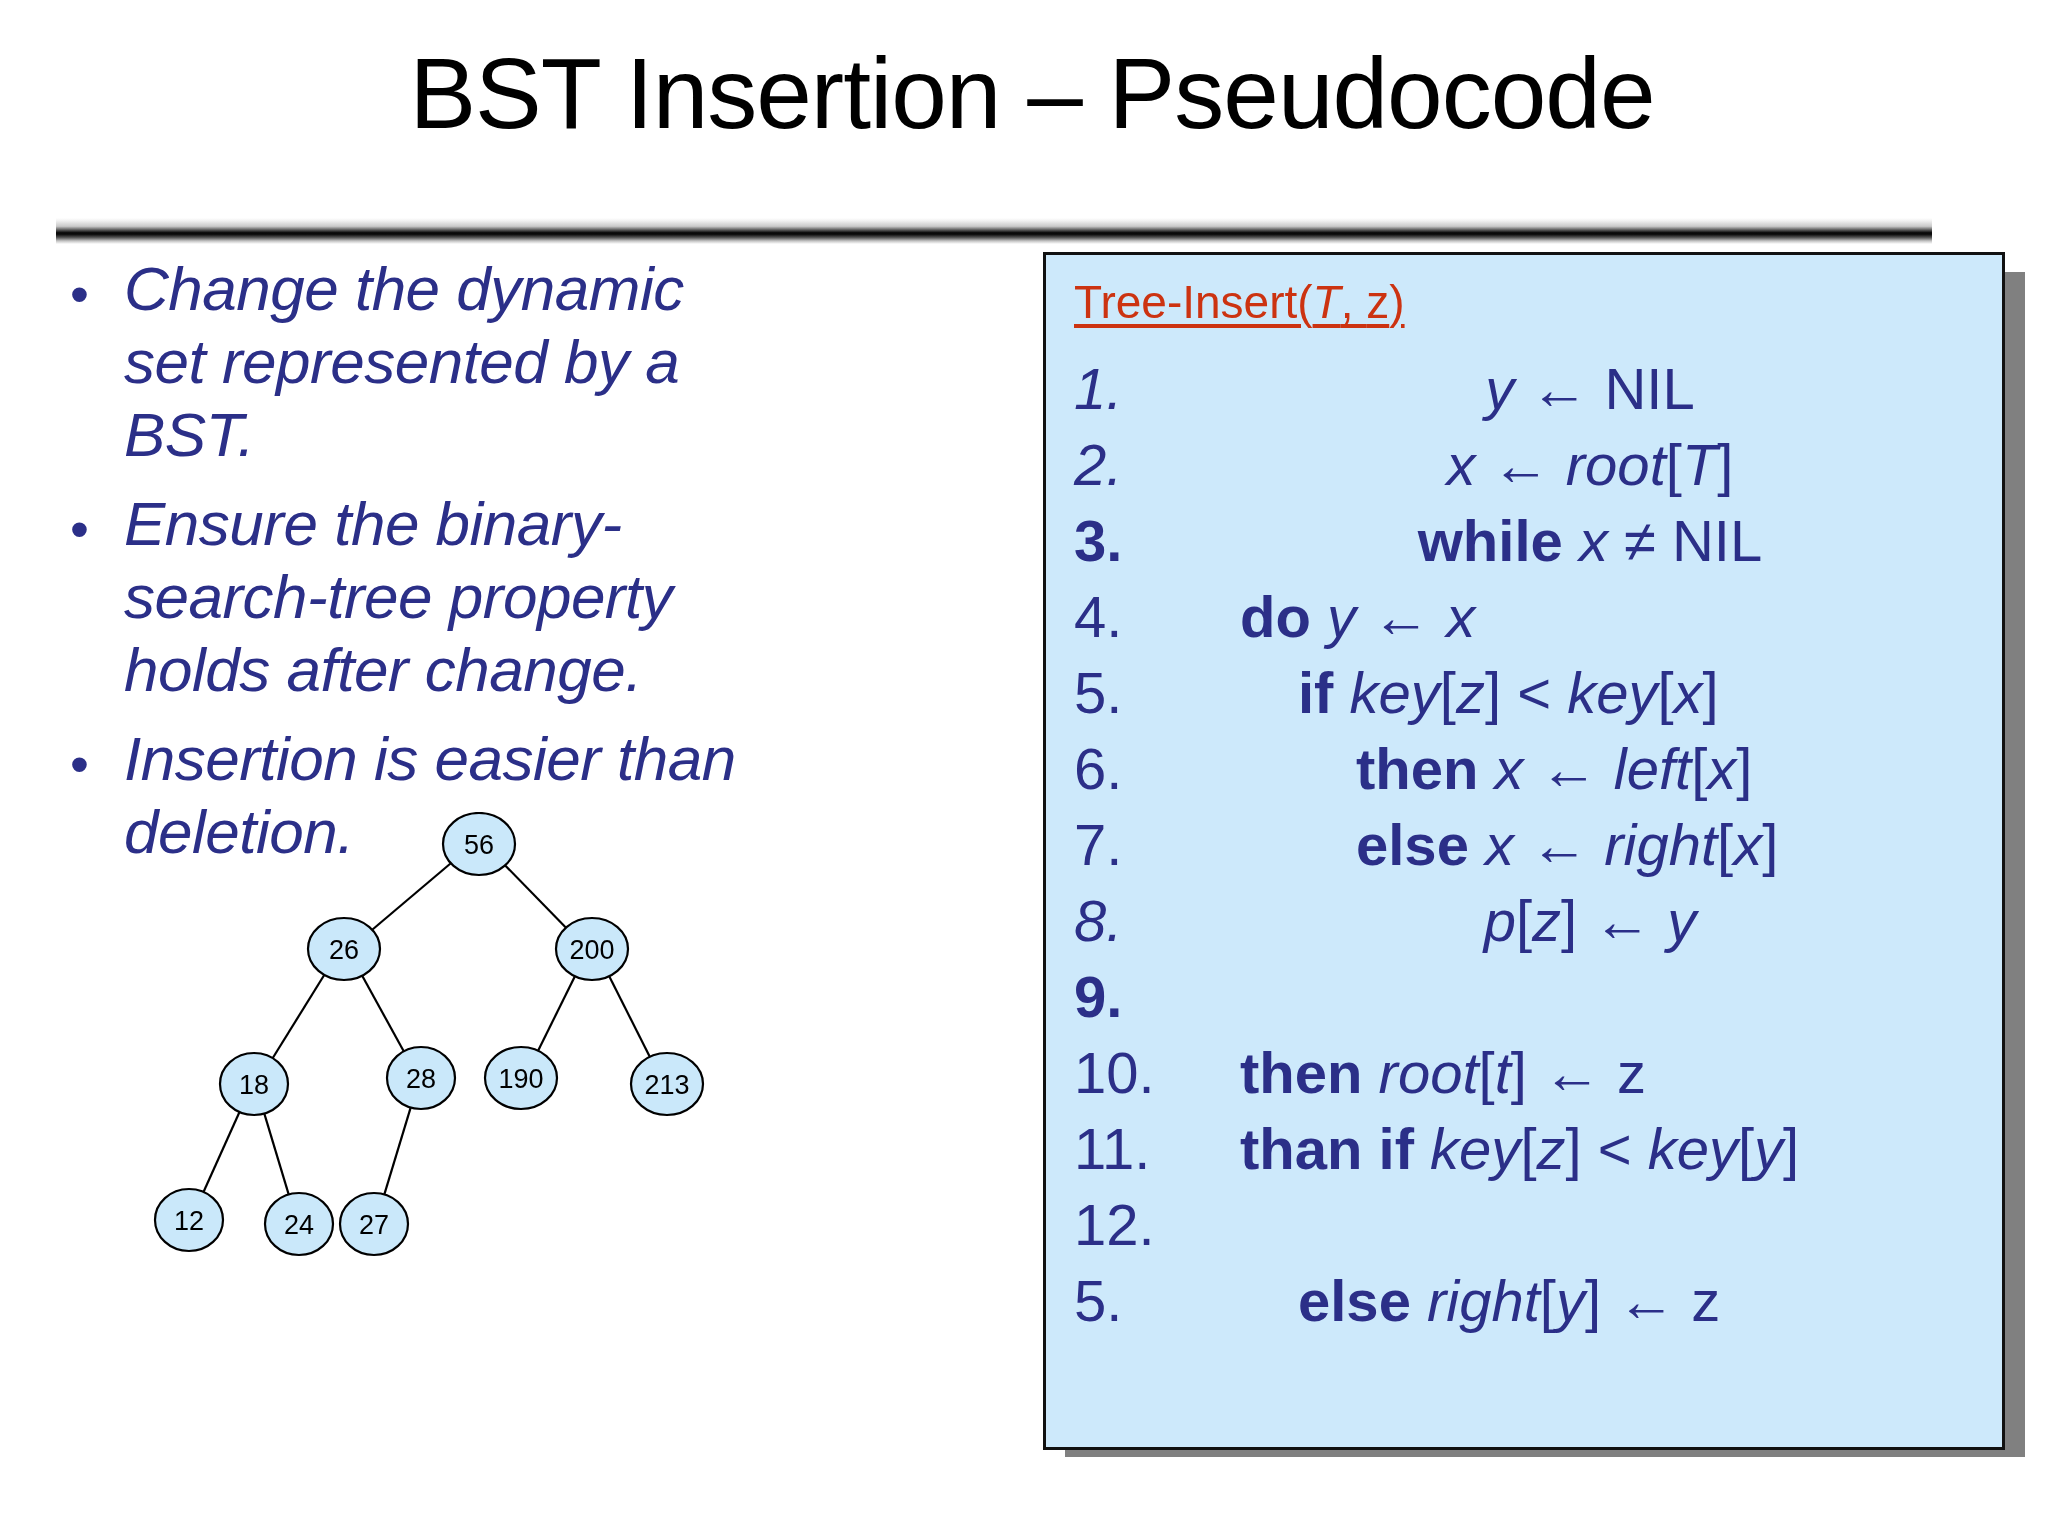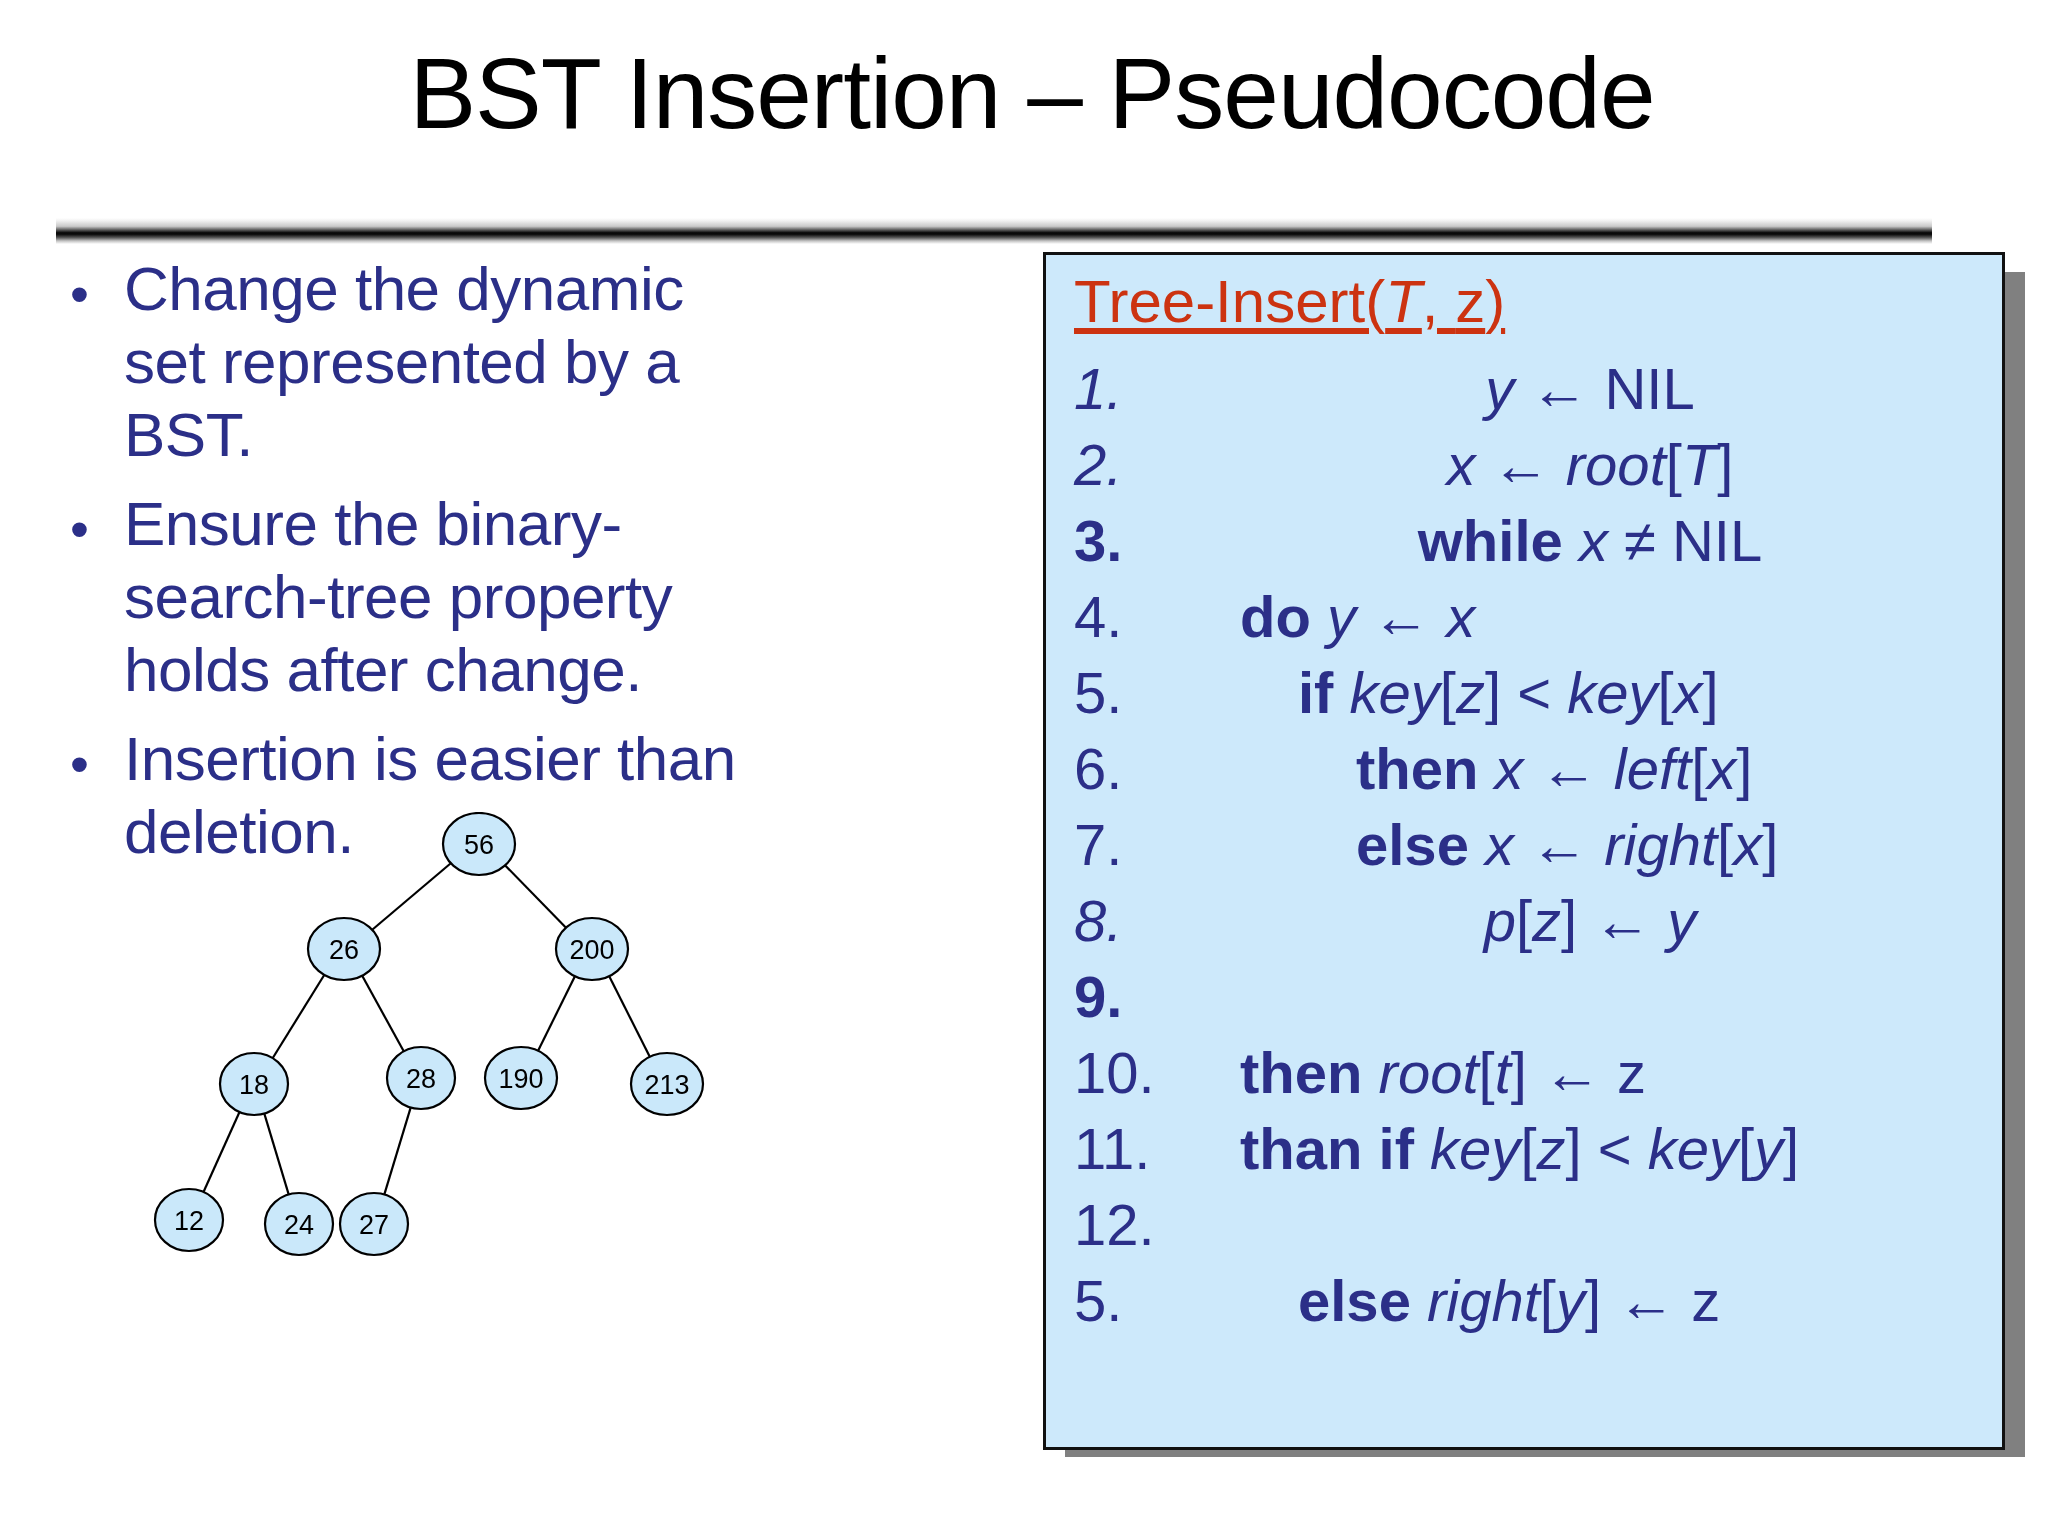--- a/index.html
+++ b/index.html
@@ -70,20 +70,21 @@
     text-align: left;
     padding-left: 10px;
     box-sizing: border-box;
   }
   .bullet-text {
     flex: 1 1 auto;
     font-size: 62px;
     line-height: 73px;
     color: #2b2f88;
     letter-spacing: -0.5px;
+    font-style: italic;
   }
 
   
   #bst-tree {
     position: absolute;
     left: 144px;
     top: 812px;
     width: 640px;
     height: 480px;
   }
@@ -123,21 +124,21 @@
     height: 1198px;
     background: #cde9fb;
     border: 3px solid #111111;
     box-sizing: border-box;
     overflow: hidden;
   }
   #pseudocode-heading {
     position: absolute;
     left: 28px;
     top: 8px;
-    font-size: 60px;
+    font-size: 46px;
     line-height: 78px;
     color: #cc3311;
     text-decoration: underline;
     text-underline-offset: 6px;
     white-space: nowrap;
   }
   #pseudocode-heading i { font-style: italic; }
 
   #code-lines {
     position: absolute;

